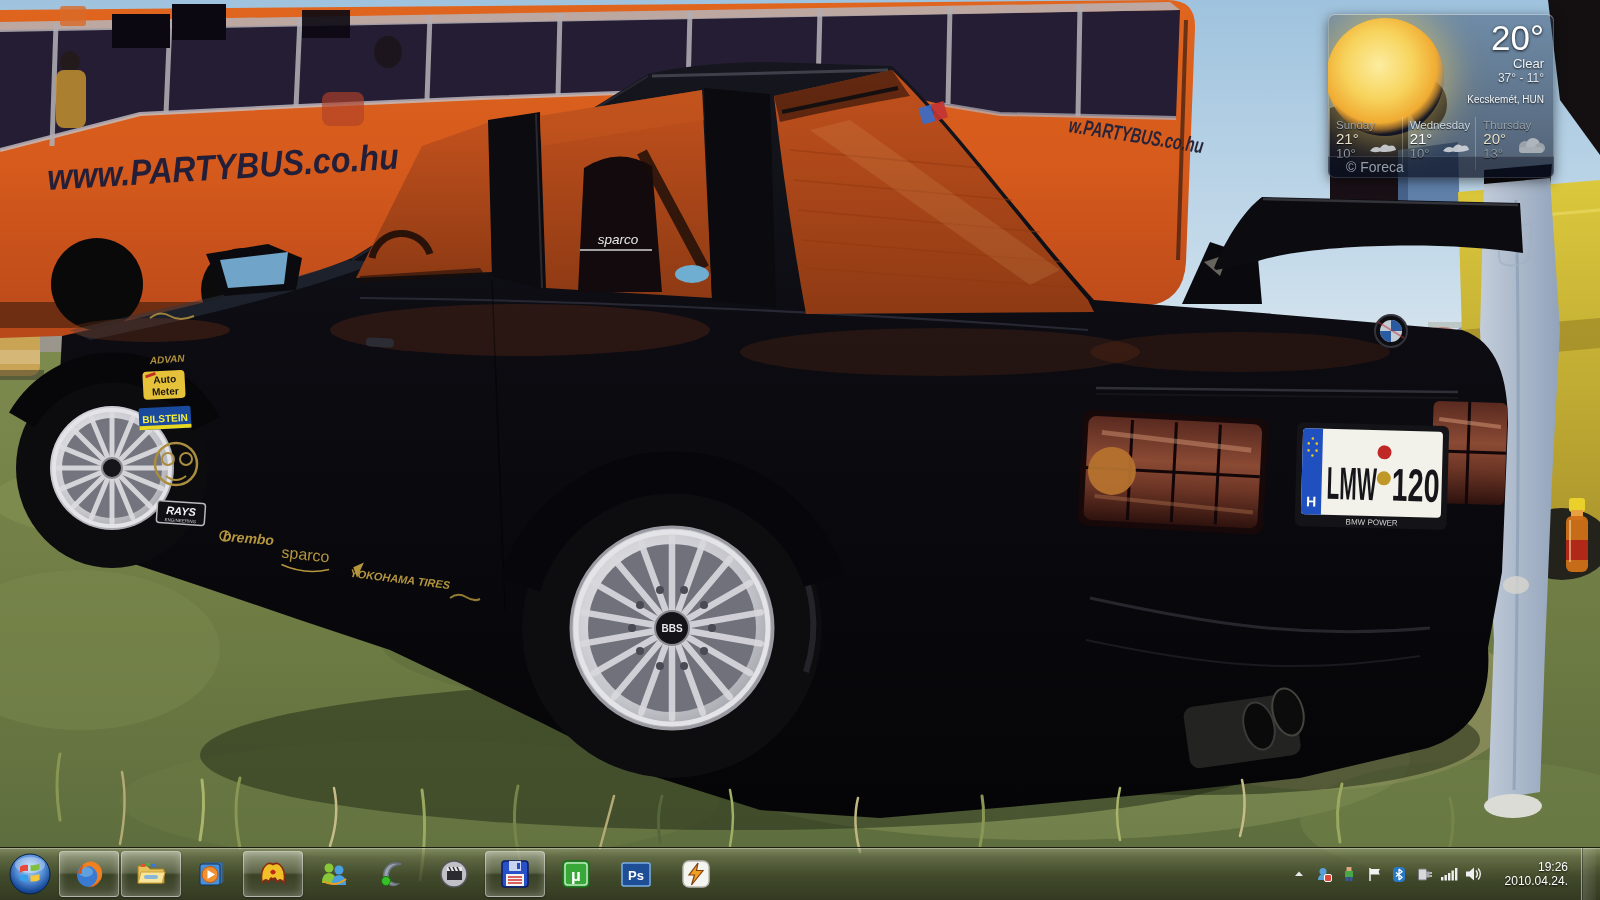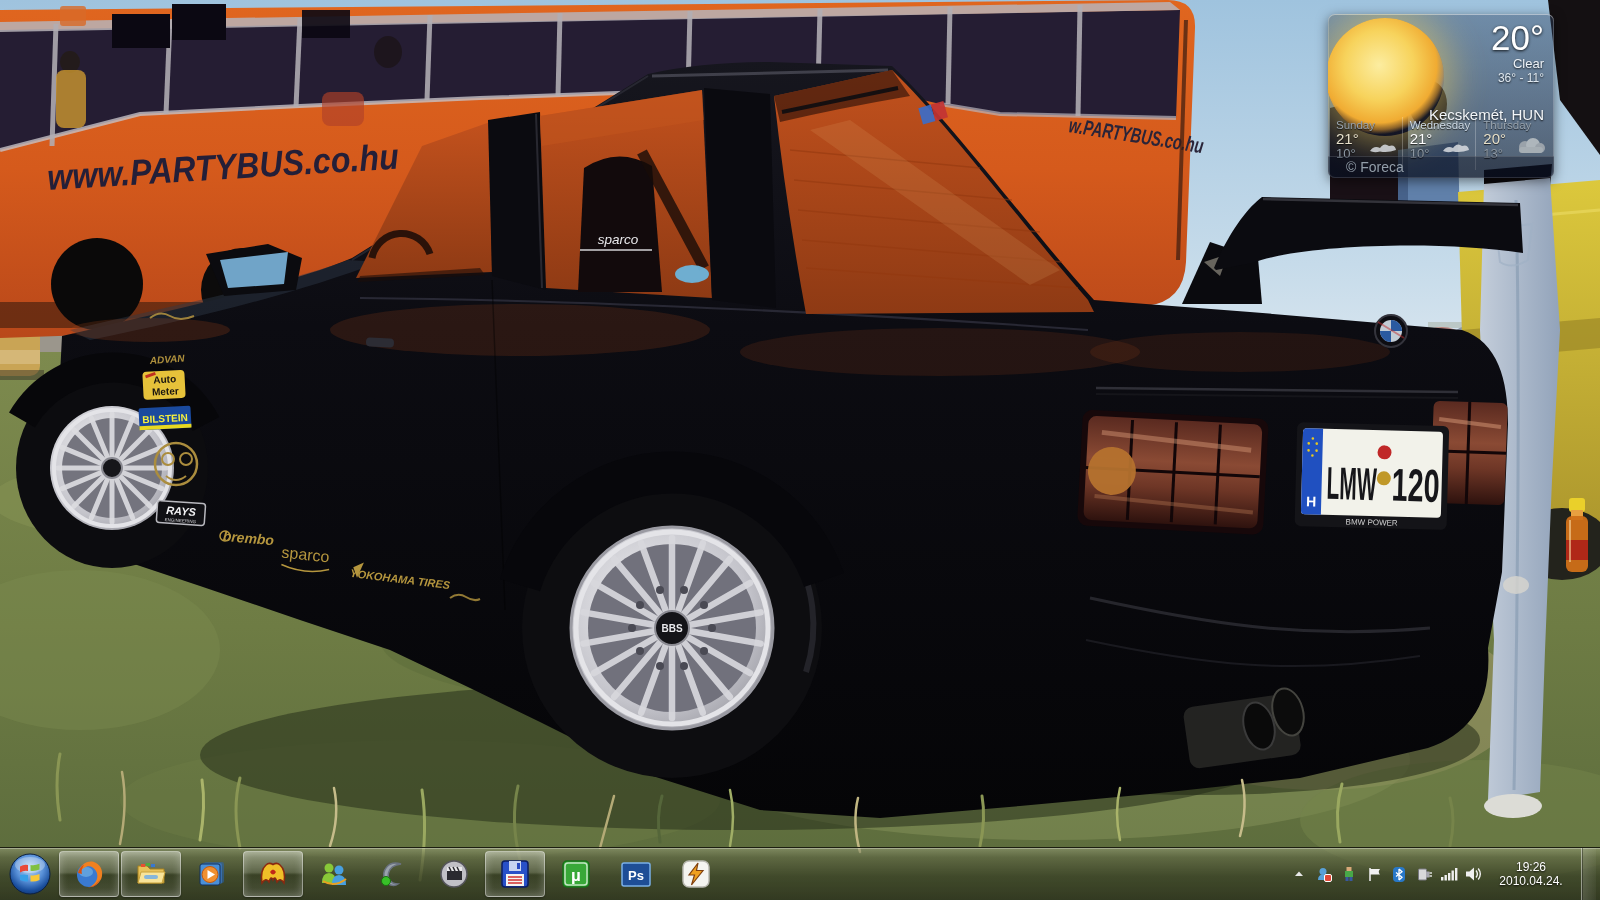--- a/index.html
+++ b/index.html
@@ -12,21 +12,21 @@
     background:linear-gradient(180deg,rgba(42,62,92,.42),rgba(18,30,54,.52) 60%,rgba(10,18,36,.60));
     box-shadow:0 3px 12px rgba(0,0,0,.5),inset 0 0 0 1px rgba(255,255,255,.22),inset 0 1px 0 rgba(255,255,255,.30);
     overflow:hidden;z-index:5}
   .sun{position:absolute;left:-2px;top:4px;width:118px;height:118px;border-radius:50%;
     background:radial-gradient(circle at 45% 40%,#fceda0 0%,#f7d35c 36%,#f0ab32 60%,rgba(236,160,44,.55) 67%,rgba(236,160,44,0) 72%);
     box-shadow:0 0 34px 10px rgba(250,214,90,.45)}
   .g-current{position:absolute;top:5px;right:10px;text-align:right;color:#fff}
   .g-temp{font-size:35px;line-height:37px;text-shadow:0 1px 3px rgba(0,0,0,.85)}
   .g-cond{font-size:13px;line-height:15px;color:#eef3f8;text-shadow:0 1px 2px rgba(0,0,0,.8)}
   .g-range{font-size:12px;line-height:15px;color:#dfe8f0;text-shadow:0 1px 2px rgba(0,0,0,.8)}
-  .g-loc{font-size:15px;line-height:18px;margin-top:20px;color:#f4f7fa;text-shadow:0 1px 2px rgba(0,0,0,.8)}
+  .g-loc{font-size:10px;line-height:18px;margin-top:5px;color:#f4f7fa;text-shadow:0 1px 2px rgba(0,0,0,.8)}
   .g-forecast{position:absolute;left:1px;right:5px;top:103px;height:53px;display:flex}
   .g-col{flex:1;padding:2px 0 0 7px;position:relative}
   .g-col + .g-col{border-left:1px solid rgba(255,255,255,.25)}
   .g-day{font-size:11.5px;color:#97a2ad;text-shadow:0 1px 1px rgba(0,0,0,.7)}
   .g-col.today .g-day{color:#cdd9e4}
   .g-hi{font-size:15px;line-height:15px;color:#e6dfc9;text-shadow:0 1px 1px rgba(0,0,0,.7)}
   .g-col.today .g-hi{color:#fff}
   .g-lo{font-size:13px;line-height:15px;color:#8e99a4;text-shadow:0 1px 1px rgba(0,0,0,.7)}
   .g-cloud{position:absolute;right:4px;top:21px;width:30px;height:17px}
   .g-footer{position:absolute;left:0;right:0;bottom:0;height:21px;background:rgba(8,14,28,.38);
@@ -38,21 +38,21 @@
     border-top:1px solid rgba(25,28,14,.9);box-shadow:inset 0 1px 0 rgba(255,255,255,.30);
     display:flex;align-items:center}
   .tb-apps{display:flex;align-items:center;height:100%;padding-left:4px}
   .start-orb{width:48px;height:48px;margin:0 4px 0 2px;display:flex;align-items:center;justify-content:center;cursor:pointer}
   .task-btn{width:58px;height:44px;border-radius:4px;display:flex;align-items:center;justify-content:center;margin:0 1px}
   .task-btn.running{border:1px solid rgba(255,255,255,.48);
     background:linear-gradient(180deg,rgba(255,255,255,.30),rgba(255,255,255,.12) 46%,rgba(20,24,10,.18) 52%,rgba(255,255,255,.10));
     box-shadow:inset 0 0 8px rgba(255,255,255,.28),0 1px 2px rgba(0,0,0,.35)}
   .tb-tray{margin-left:auto;display:flex;align-items:center;gap:7px;height:100%;padding-right:4px}
   .tray-icon{width:18px;height:18px;display:flex;align-items:center;justify-content:center}
-  .tray-clock{text-align:center;color:#fff;font-size:12px;line-height:14px;text-shadow:0 1px 2px rgba(0,0,0,.9);margin:0 6px 0 4px;min-width:74px}
+  .tray-clock{text-align:right;color:#fff;font-size:12px;line-height:14px;text-shadow:0 1px 2px rgba(0,0,0,.9);margin:0 6px 0 4px;min-width:74px}
   .show-desktop{width:14px;height:52px;border-left:1px solid rgba(255,255,255,.45);
     background:linear-gradient(90deg,rgba(255,255,255,.16),rgba(255,255,255,.04));box-shadow:inset 1px 0 0 rgba(0,0,0,.35)}
 </style>
 </head>
 <body>
 
 <div class="screen">
 
 <svg class="wallpaper" width="1600" height="900" viewBox="0 0 1600 900">
 <defs>
@@ -462,21 +462,21 @@
   <path d="M60,820 q-6,-36 0,-66" stroke="#8a9654" stroke-width="3" fill="none"></path>
   <path d="M120,844 q8,-40 2,-72" stroke="#b4aa76" stroke-width="2.5" fill="none"></path>
 </g>
 </svg>
 
 <div class="gadget">
   <div class="sun"></div>
   <div class="g-current">
     <div class="g-temp">20°</div>
     <div class="g-cond">Clear</div>
-    <div class="g-range">36°  -  11°</div>
+    <div class="g-range">37°  -  11°</div>
     <div class="g-loc">Kecskemét, HUN</div>
   </div>
   <div class="g-forecast">
     <div class="g-col">
       <div class="g-day">Sunday</div>
       <div class="g-hi">21°</div>
       <div class="g-lo">10°</div>
       <svg class="g-cloud" viewBox="0 0 30 17">
         <path d="M2,13 Q6,7 12,10 Q16,4 21,8 Q27,6 28,12 Q20,15 12,13.5 Q6,15 2,13 Z" fill="#d8dce0" opacity=".85"></path>
       </svg>

